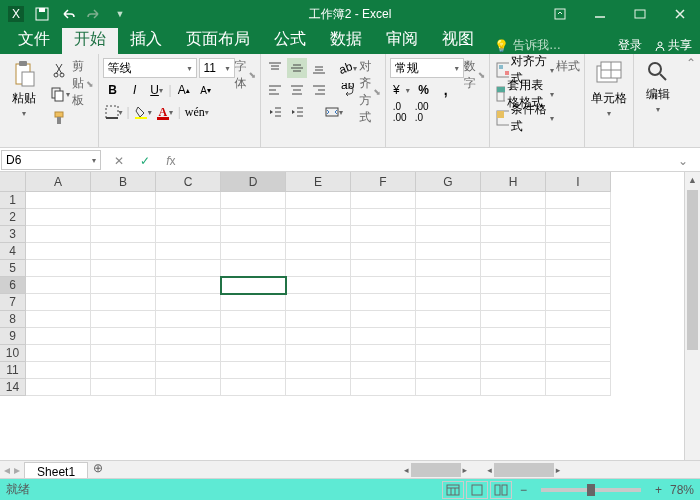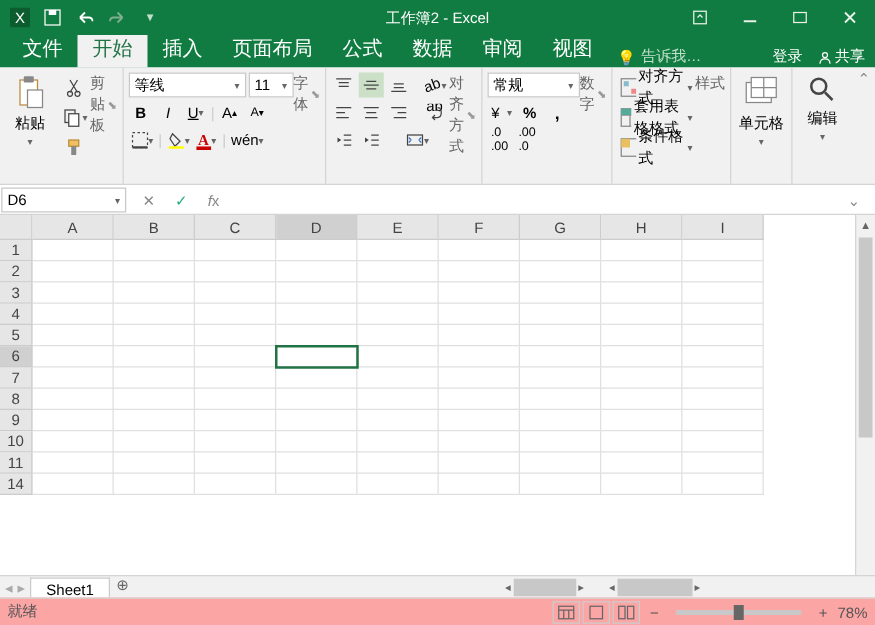--- a/index.html
+++ b/index.html
@@ -44,21 +44,21 @@
 .vsb{position:absolute;right:0;top:0;bottom:0;width:16px;background:#f1f1f1;border-left:1px solid #d4d4d4}
 .vsb-btn{height:16px;text-align:center;line-height:16px;color:#666;font-size:9px}
 .vsb-thumb{background:#c8c8c8;margin:2px;height:160px}
 .hsb{height:18px;background:#f1f1f1;border-top:1px solid #d4d4d4;display:flex;align-items:stretch}
 .sheetnav{display:flex;align-items:center;padding:0 4px;gap:4px}
 .sheettab{background:#fff;border:1px solid #ccc;border-bottom:none;padding:2px 12px;margin-top:1px}
 .addsheet{width:20px;text-align:center;color:#666}
 .hsb-track{flex:1;display:flex;align-items:center}
 .hsb-bar1,.hsb-bar2{height:14px;background:#c8c8c8;margin:0 2px}
 .hsb-bar1{width:50px}.hsb-bar2{width:60px}
-.status{height:22px;background:#fca5a5;border-top:1px solid #d4d4d4;display:flex;align-items:center;padding:0 6px;gap:8px;color:#555}
+.status{height:22px;background:#5eead4;border-top:1px solid #d4d4d4;display:flex;align-items:center;padding:0 6px;gap:8px;color:#555}
 .viewbtns{margin-left:auto;display:flex;gap:2px}
 .viewbtn{width:22px;height:18px;border:1px solid #ccc;display:flex;align-items:center;justify-content:center}
 .slider{width:100px;height:4px;background:#c8c8c8;position:relative;margin:0 6px}
 .slider-thumb{width:8px;height:12px;background:#666;position:absolute;left:46px;top:-4px}
 svg{display:block}
 .cell.sel-cell{outline:2px solid #217346;outline-offset:-1px;z-index:1;position:relative}
 .underline{text-decoration:underline}
 .active-hdr{background:#d0d0d0!important}
 </style>
 </head>
@@ -236,21 +236,21 @@
             </div>
         <div class="btn">
               <span style="color:#c00;font-family:serif;font-weight:bold">A</span>
               <svg width="12" height="3" style="margin-left:-10px;margin-top:12px">
                 <rect width="12" height="3" fill="#c00"></rect>
               </svg>
               <span class="dd">▾</span>
             </div>
         <span style="color:#ccc">|</span>
         <div class="btn">
-              <span style="font-family:Liberation Sans, sans-serif">wén</span>
+              <span style="font-family:Liberation Serif, serif">wén</span>
               <span class="dd">▾</span>
             </div>
       </div>
     </div>
       </div>
     <div class="grp-label">
         <span>字体</span>
         <span class="dial">⬊</span>
       </div>
   </div>

